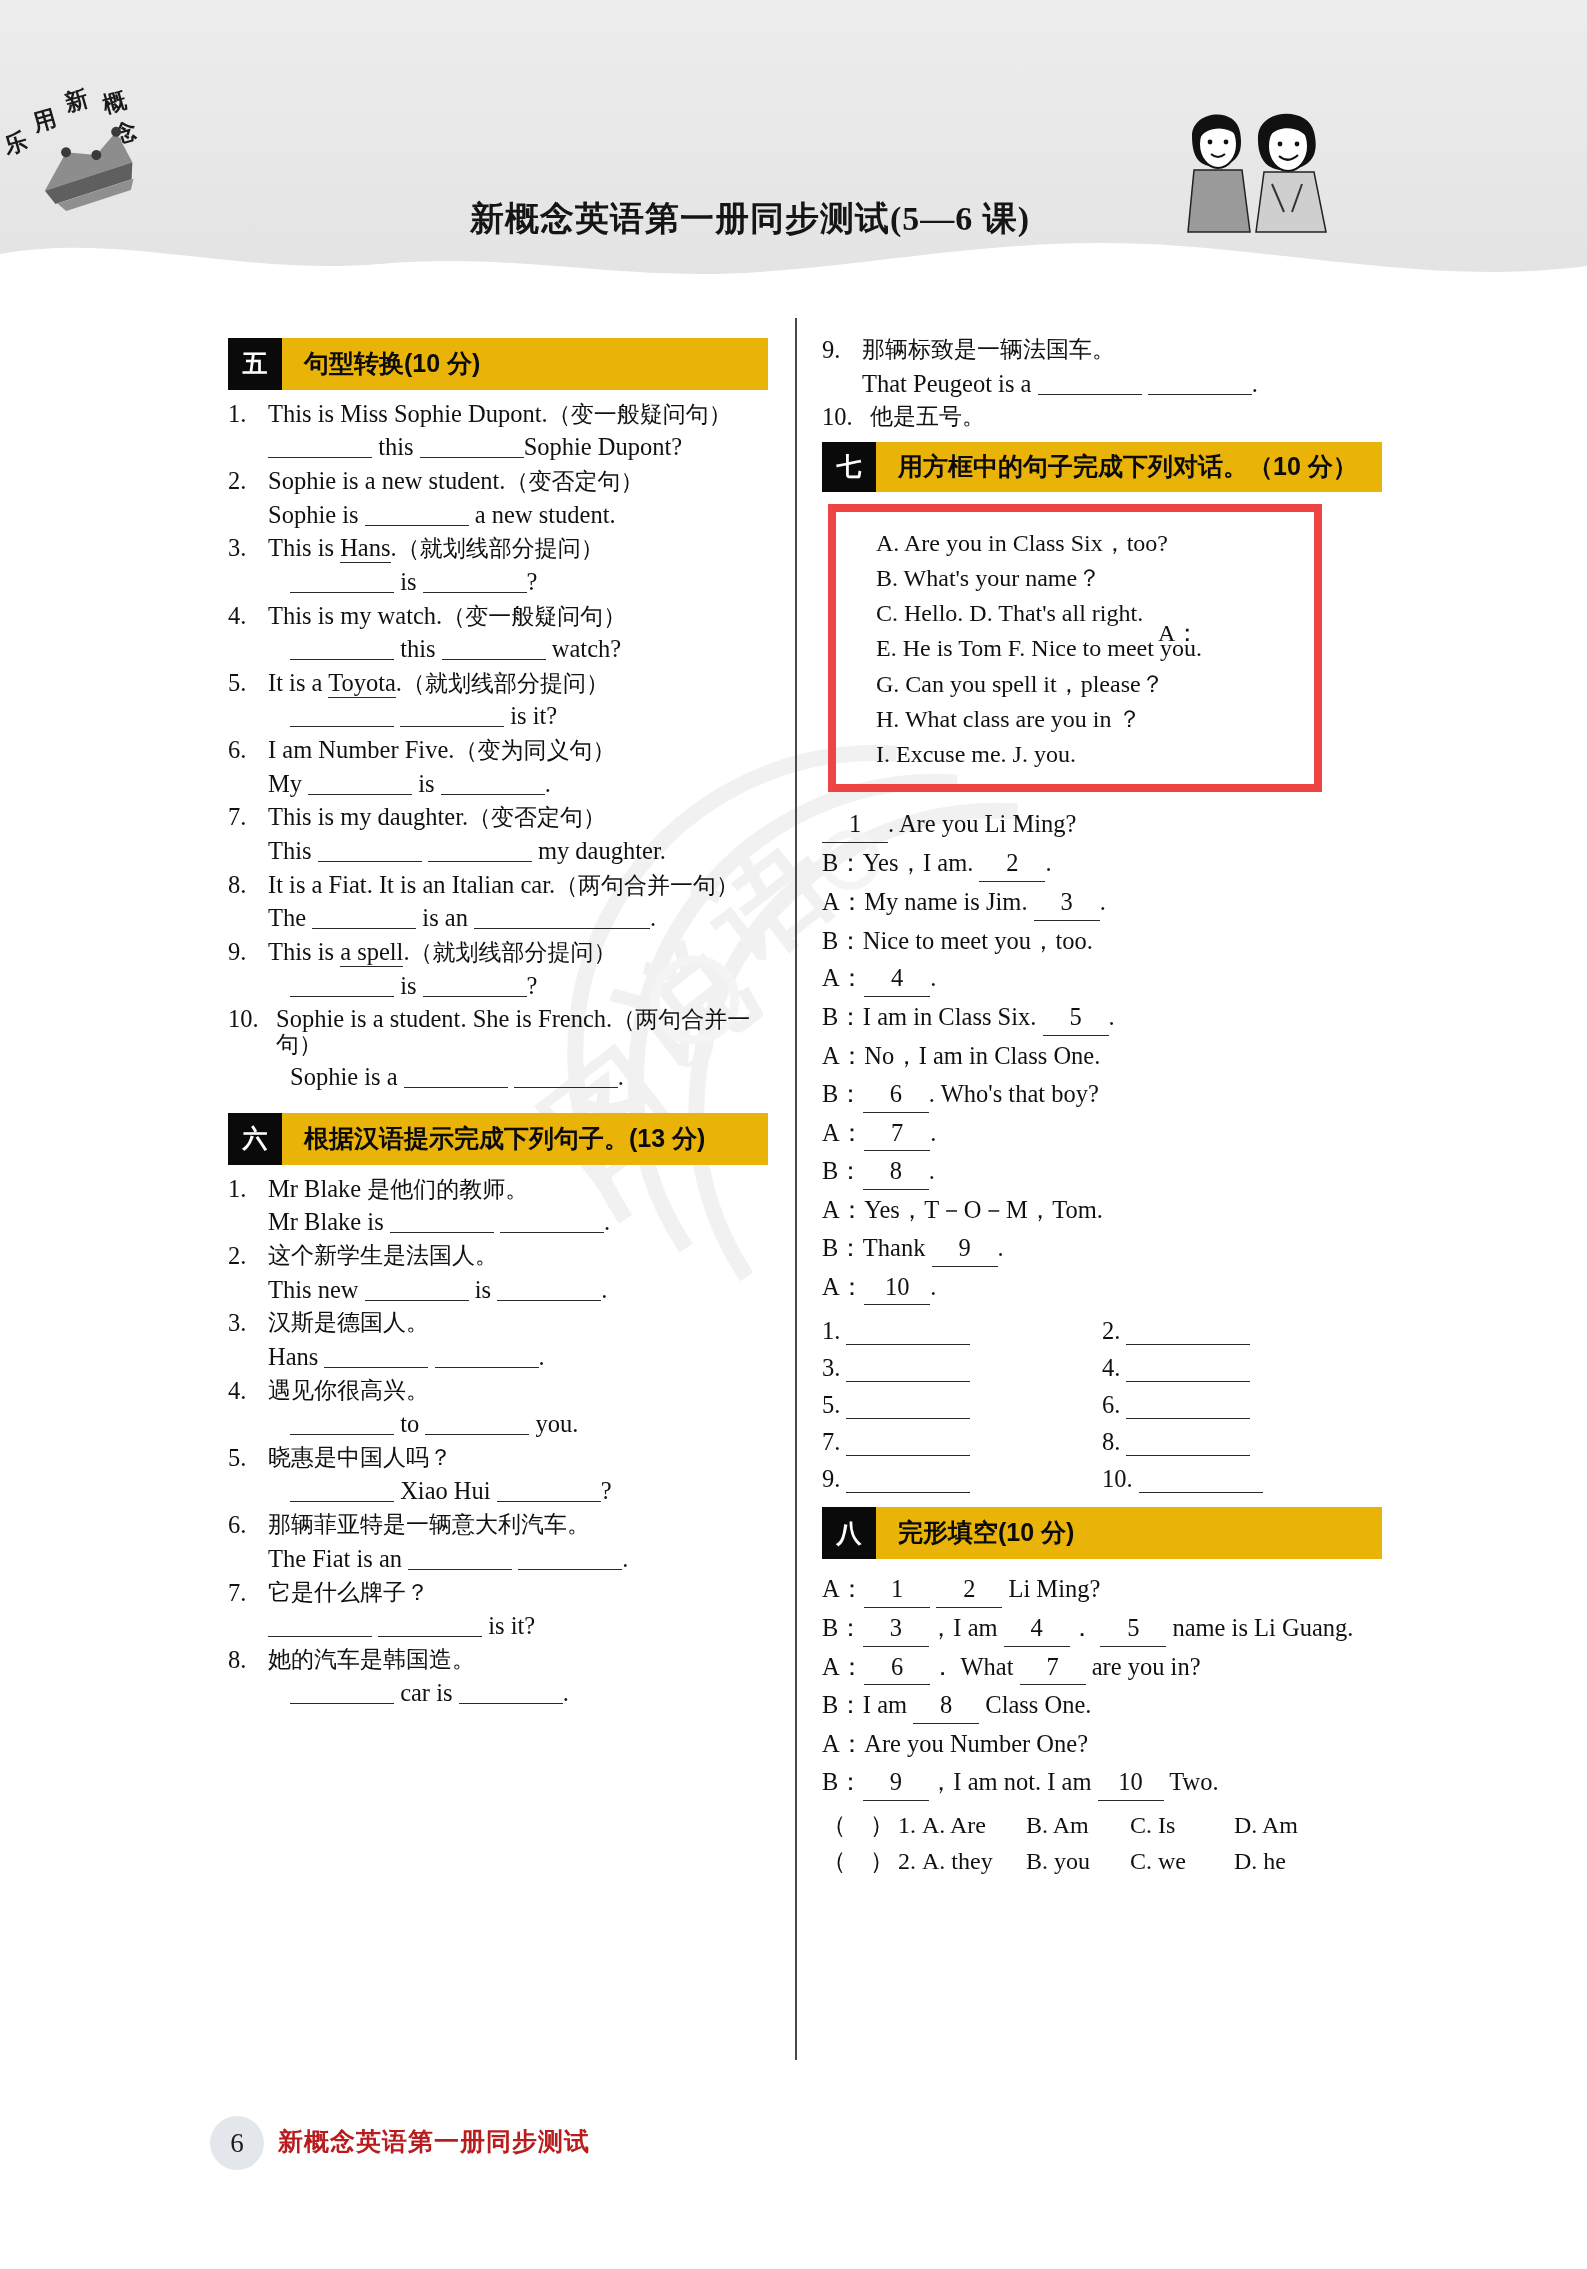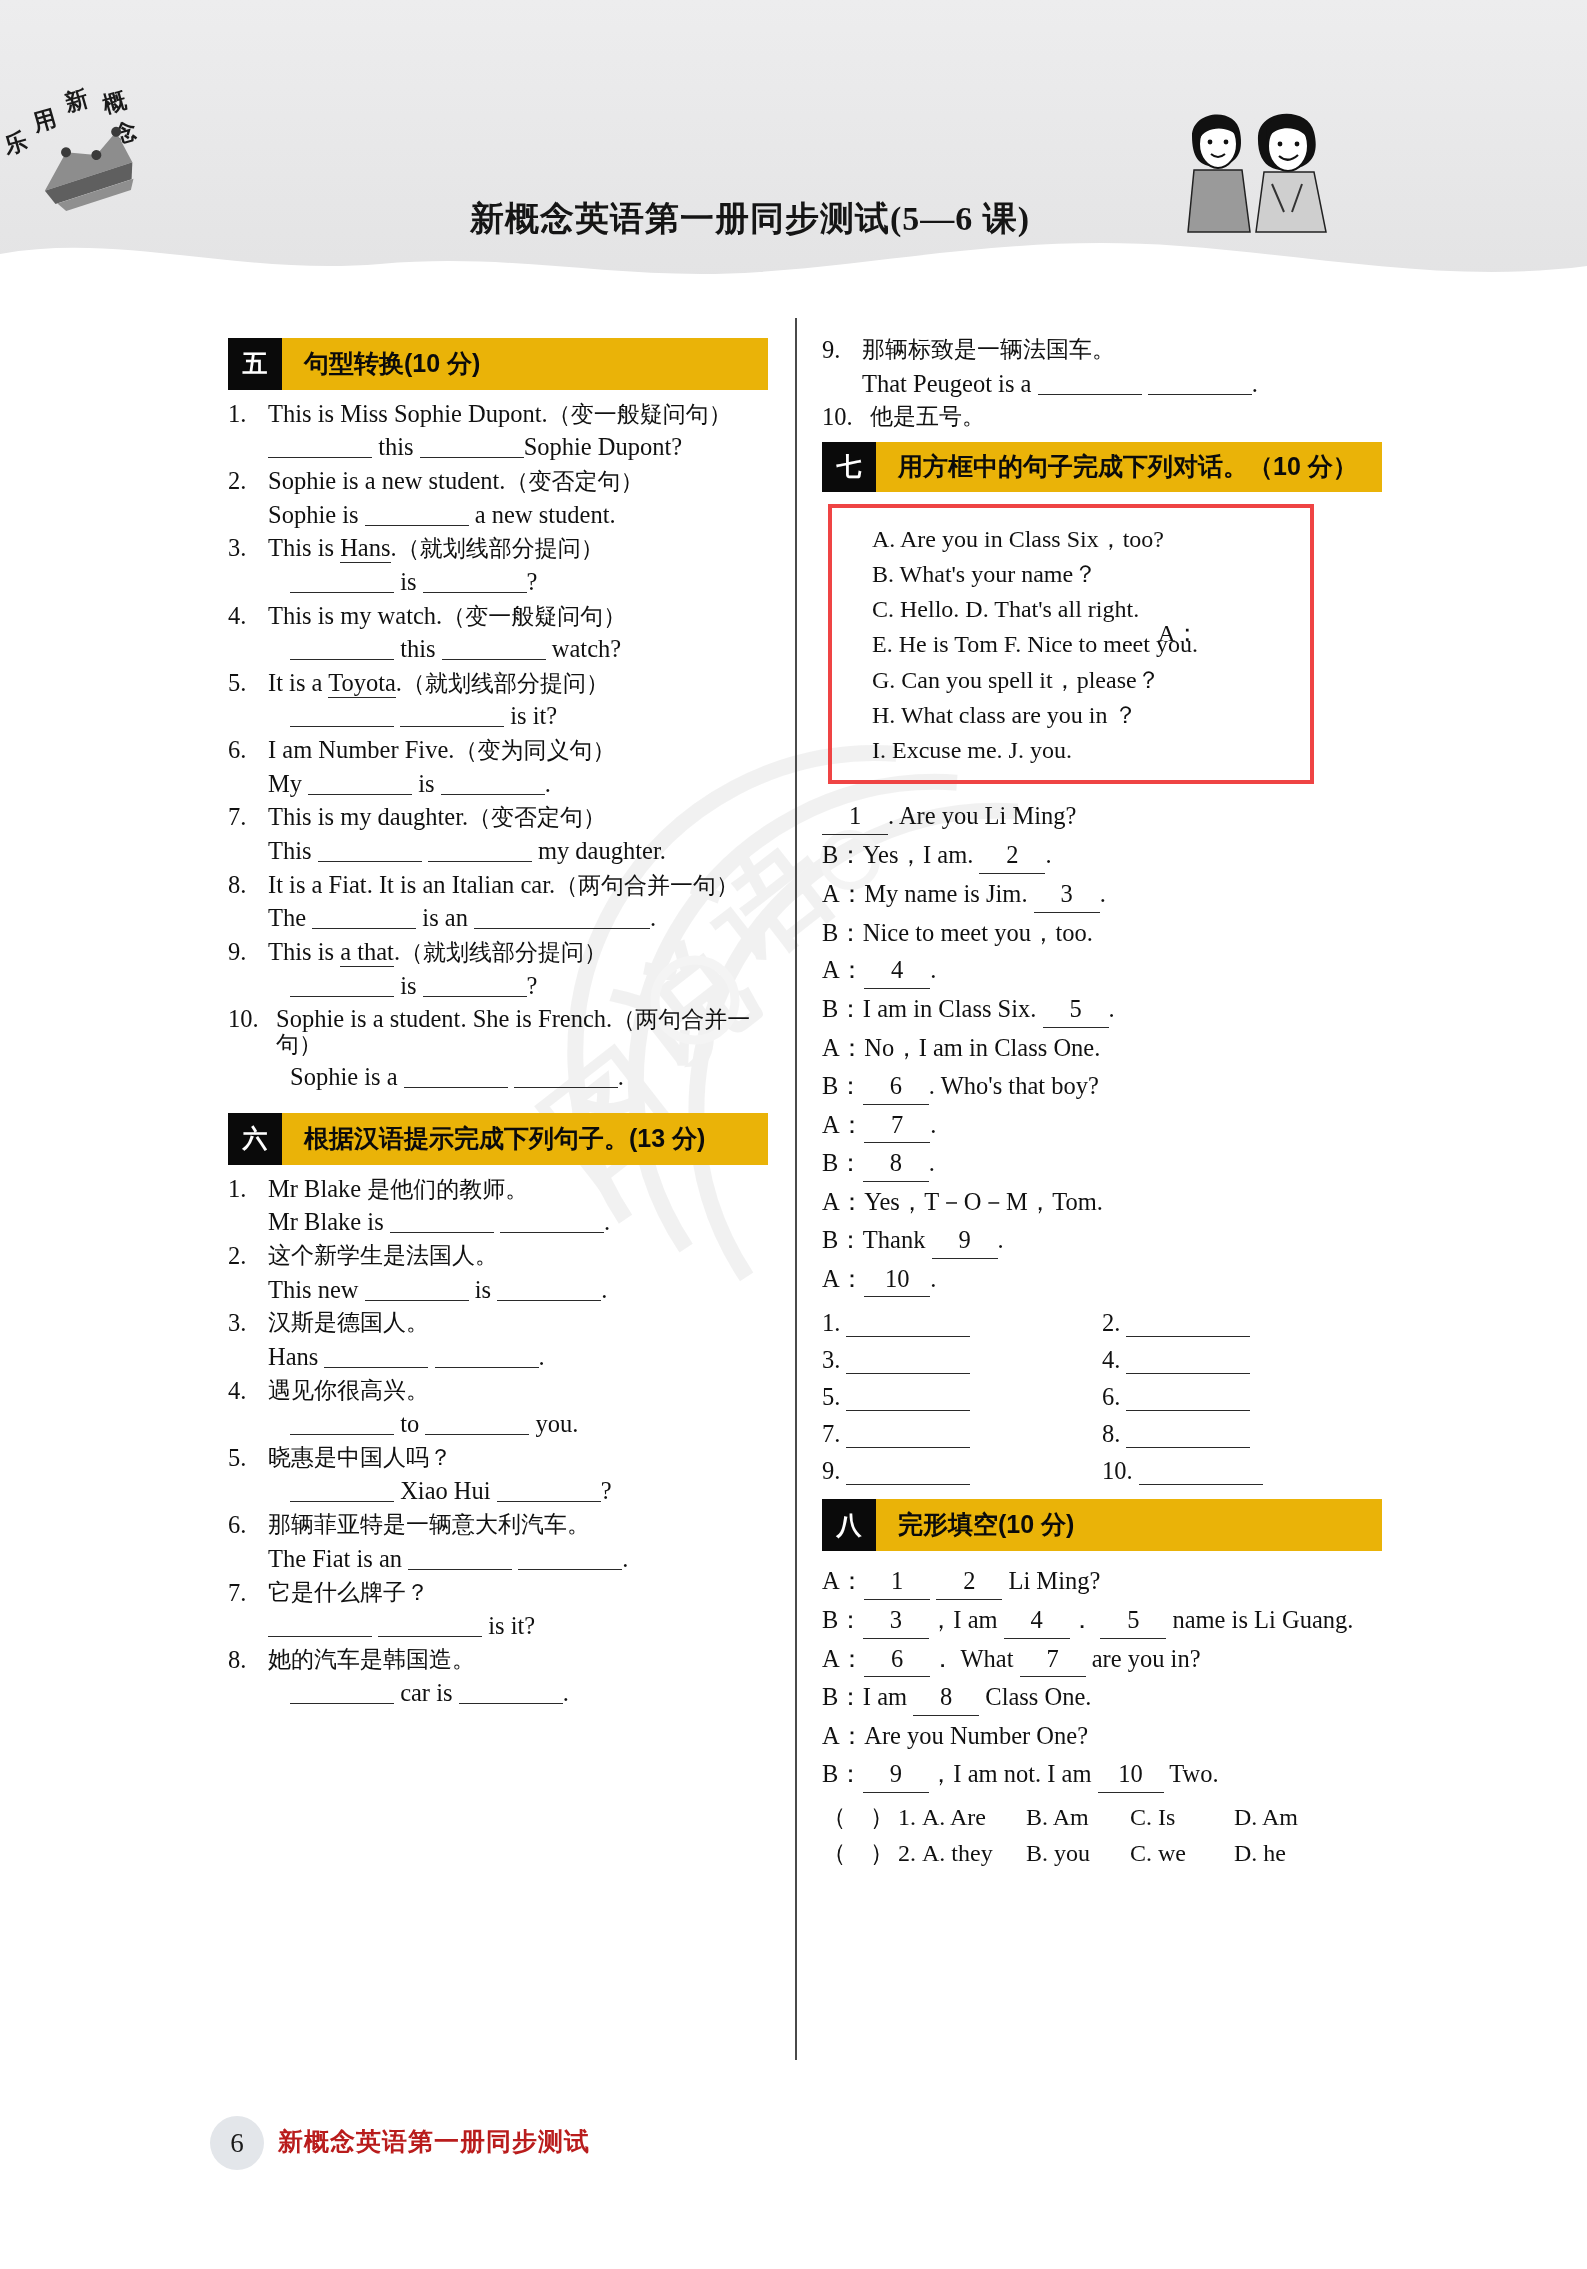--- a/index.html
+++ b/index.html
@@ -90,21 +90,21 @@
     display:inline-block;
     border-bottom:1.6px solid #2a2a2a;
     height:1.05em;vertical-align:-3px;
   }
   .b-m{width:104px;}
   .b-xl{width:176px;}
   .ul{border-bottom:1.5px solid #2a2a2a;padding-bottom:1px;}
 
   
   #opt-box{
-    border:4px solid #ef4444;
+    border:8px solid #ef4444;
     padding:14px 0 12px 40px;
     width:438px;
     margin:6px 0 14px 6px;
     position:relative;
   }
   #opt-box .opt{font-size:24px;line-height:1.47;white-space:nowrap;}
   #opt-outside-A{
     position:absolute;left:1158px;top:617px;
     font-size:24px;
   }
@@ -272,21 +272,21 @@
       <div class="q-line">This <span class="blank b-m"></span> <span class="blank b-m"></span> my daughter.</div>
 
       <div class="q">
         <span class="q-num">8.</span>
         <span class="q-body">It is a Fiat. It is an Italian car.<span class="cn">（两句合并一句）</span></span>
       </div>
       <div class="q-line">The <span class="blank b-m"></span> is an <span class="blank b-xl"></span>.</div>
 
       <div class="q">
         <span class="q-num">9.</span>
-        <span class="q-body">This is <span class="ul">a that</span>.<span class="cn">（就划线部分提问）</span></span>
+        <span class="q-body">This is <span class="ul">a spell</span>.<span class="cn">（就划线部分提问）</span></span>
       </div>
       <div class="q-line indent-big"><span class="blank b-m"></span> is <span class="blank b-m"></span>?</div>
 
       <div class="q">
         <span class="q-num wide">10.</span>
         <span class="q-body">Sophie is a student. She is French.<span class="cn">（两句合并一句）</span></span>
       </div>
       <div class="q-line indent-big">Sophie is a <span class="blank b-m"></span> <span class="blank b-m"></span>.</div>
     </div>
 

